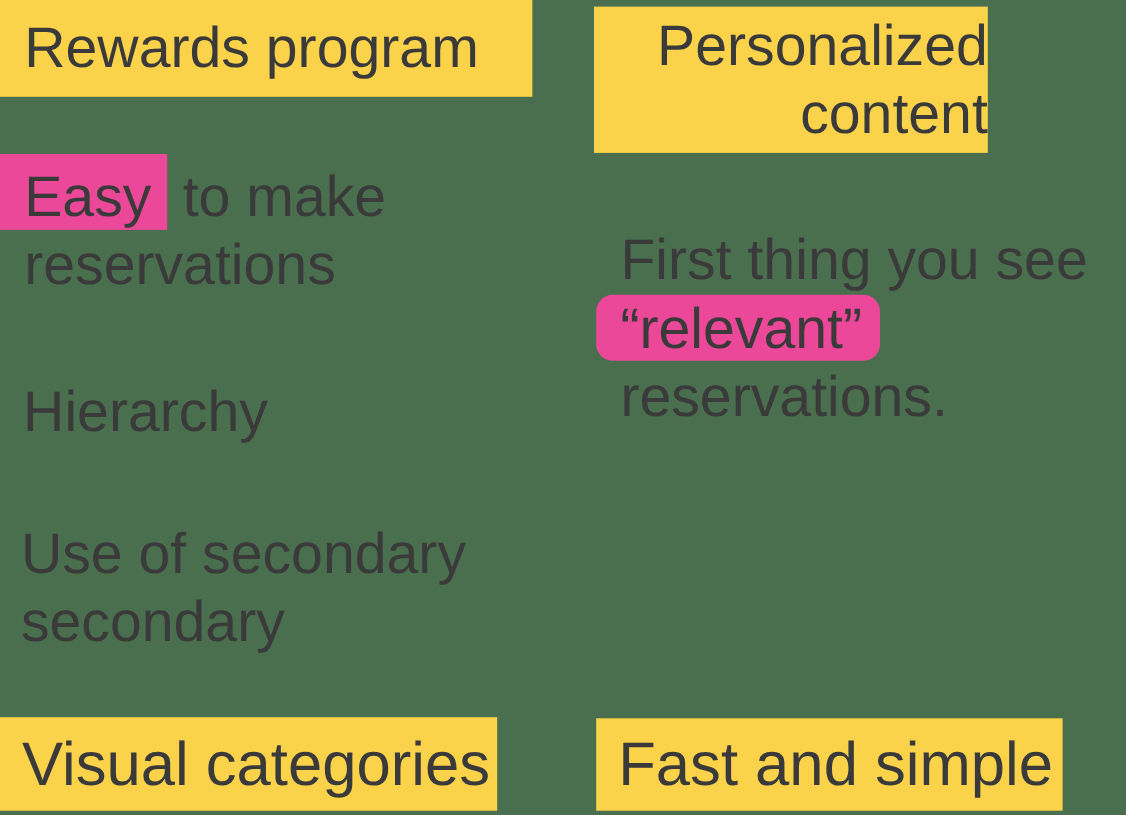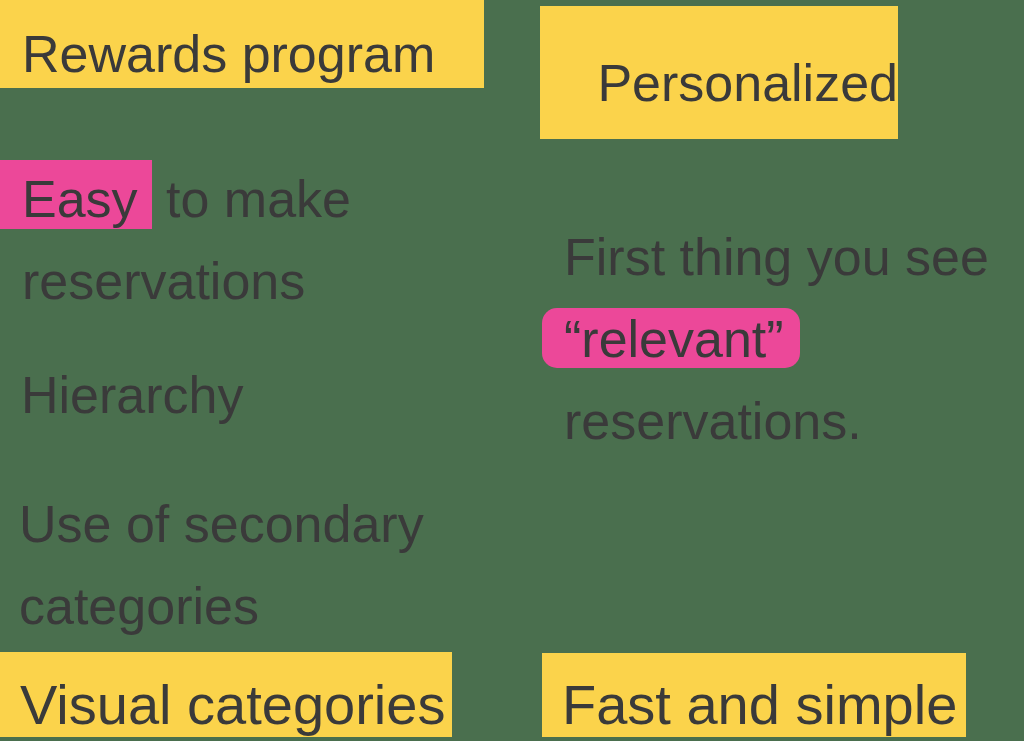--- a/index.html
+++ b/index.html
@@ -26,21 +26,20 @@
     flex-direction: column;
     justify-content: center;
   }
   .para {
     position: absolute;
   }
   .ln {
     height: 62px;
     line-height: 62px;
     white-space: nowrap;
-    margin-top: 20px;
   }
   .mark {
     background: #ec4899;
   }
   .mark-easy {
     margin-left: -22px;
     padding: 10px 14px 1px 22px;
   }
   .mark-relevant {
     margin-left: -22px;
@@ -70,29 +69,30 @@
     <div class="ln"><span class="mark mark-easy">Easy</span><span> to make</span></div>
     <div class="ln">reservations</div>
   </div>
 
   <div class="para para-hierarchy">
     <div class="ln">Hierarchy</div>
   </div>
 
   <div class="para para-secondary">
     <div class="ln">Use of secondary</div>
-    <div class="ln">categories</div>
+    <div class="ln">secondary</div>
   </div>
 
   <div class="hl-block block-visual">
     <div class="ln">Visual categories</div>
   </div>
 
   <div class="hl-block block-personal">
     <div class="ln">Personalized</div>
+    <div class="ln">content</div>
   </div>
 
   <div class="para para-first">
     <div class="ln">First thing you see</div>
     <div class="ln"><span class="mark mark-relevant">“relevant”</span></div>
     <div class="ln">reservations.</div>
   </div>
 
 
   <div class="hl-block block-fast">

